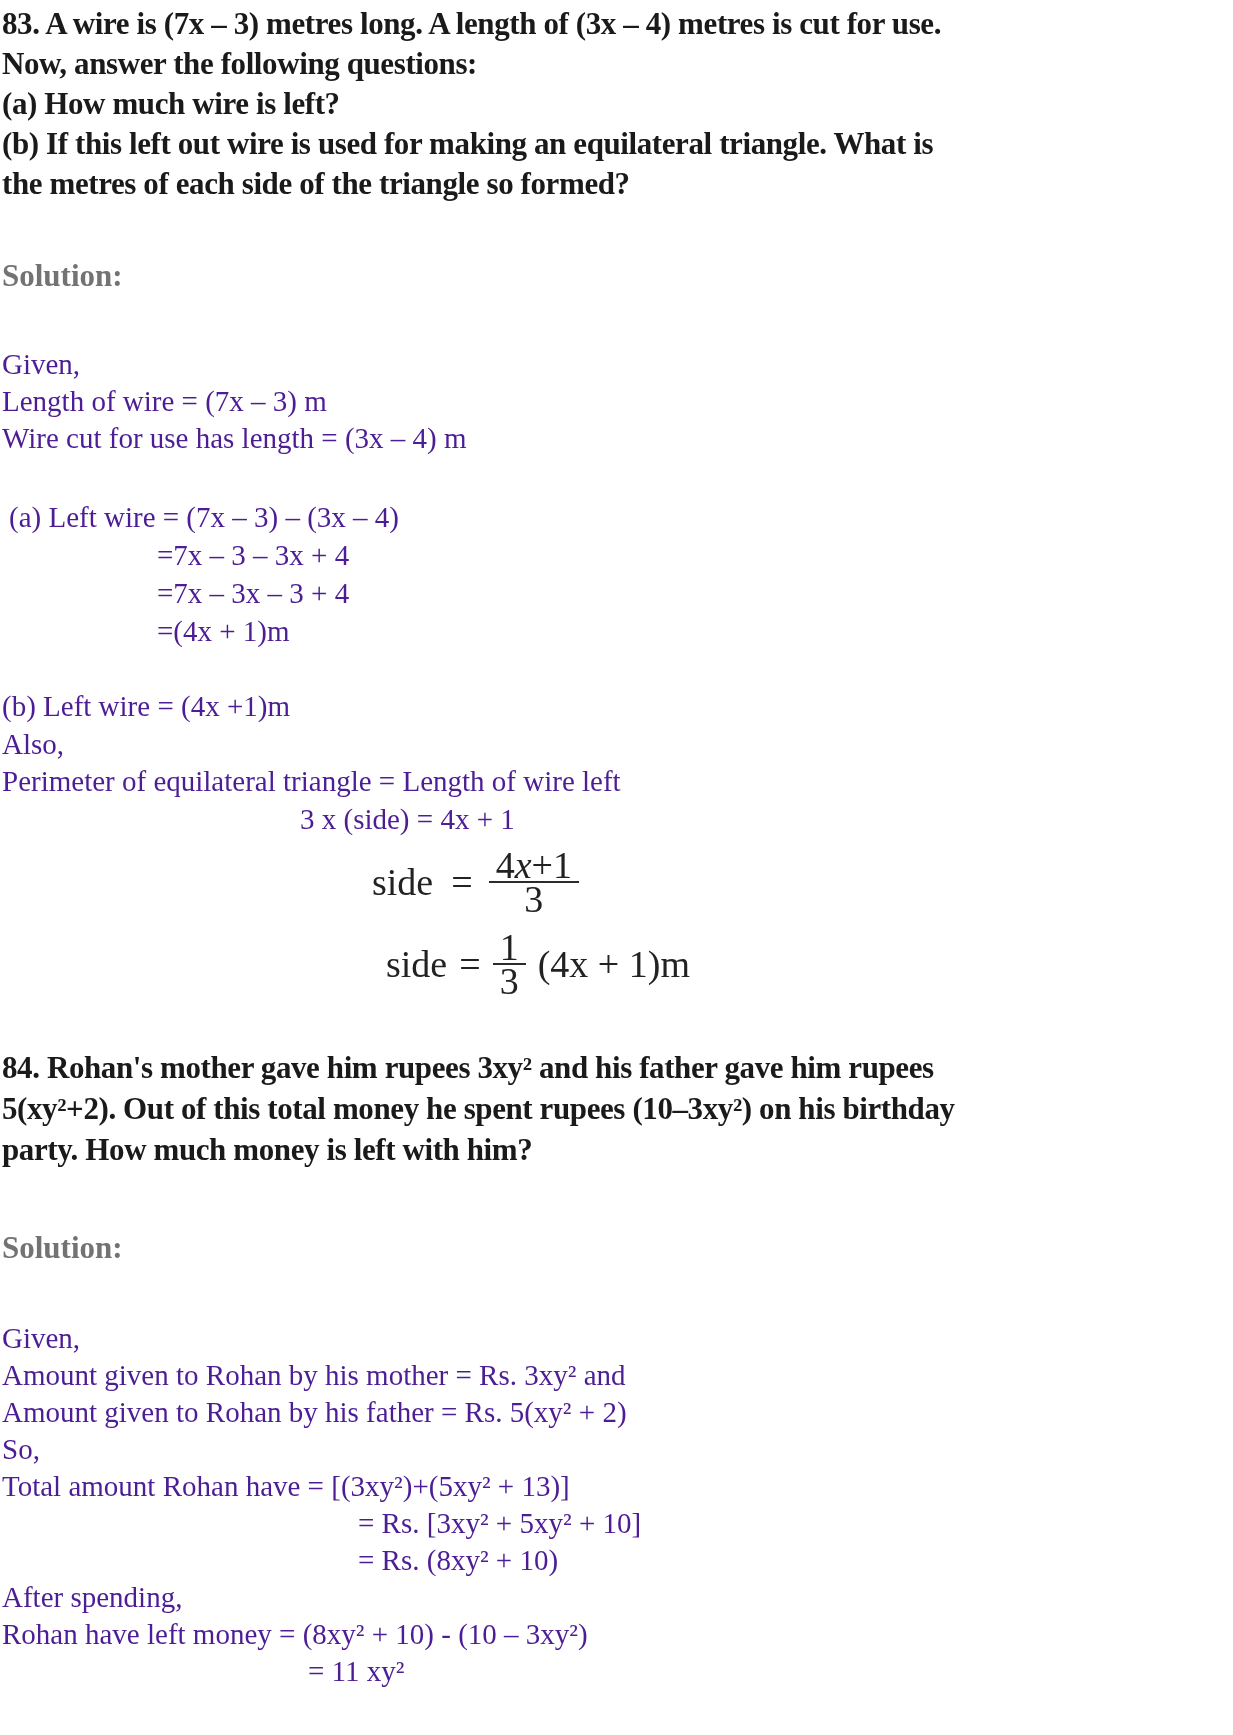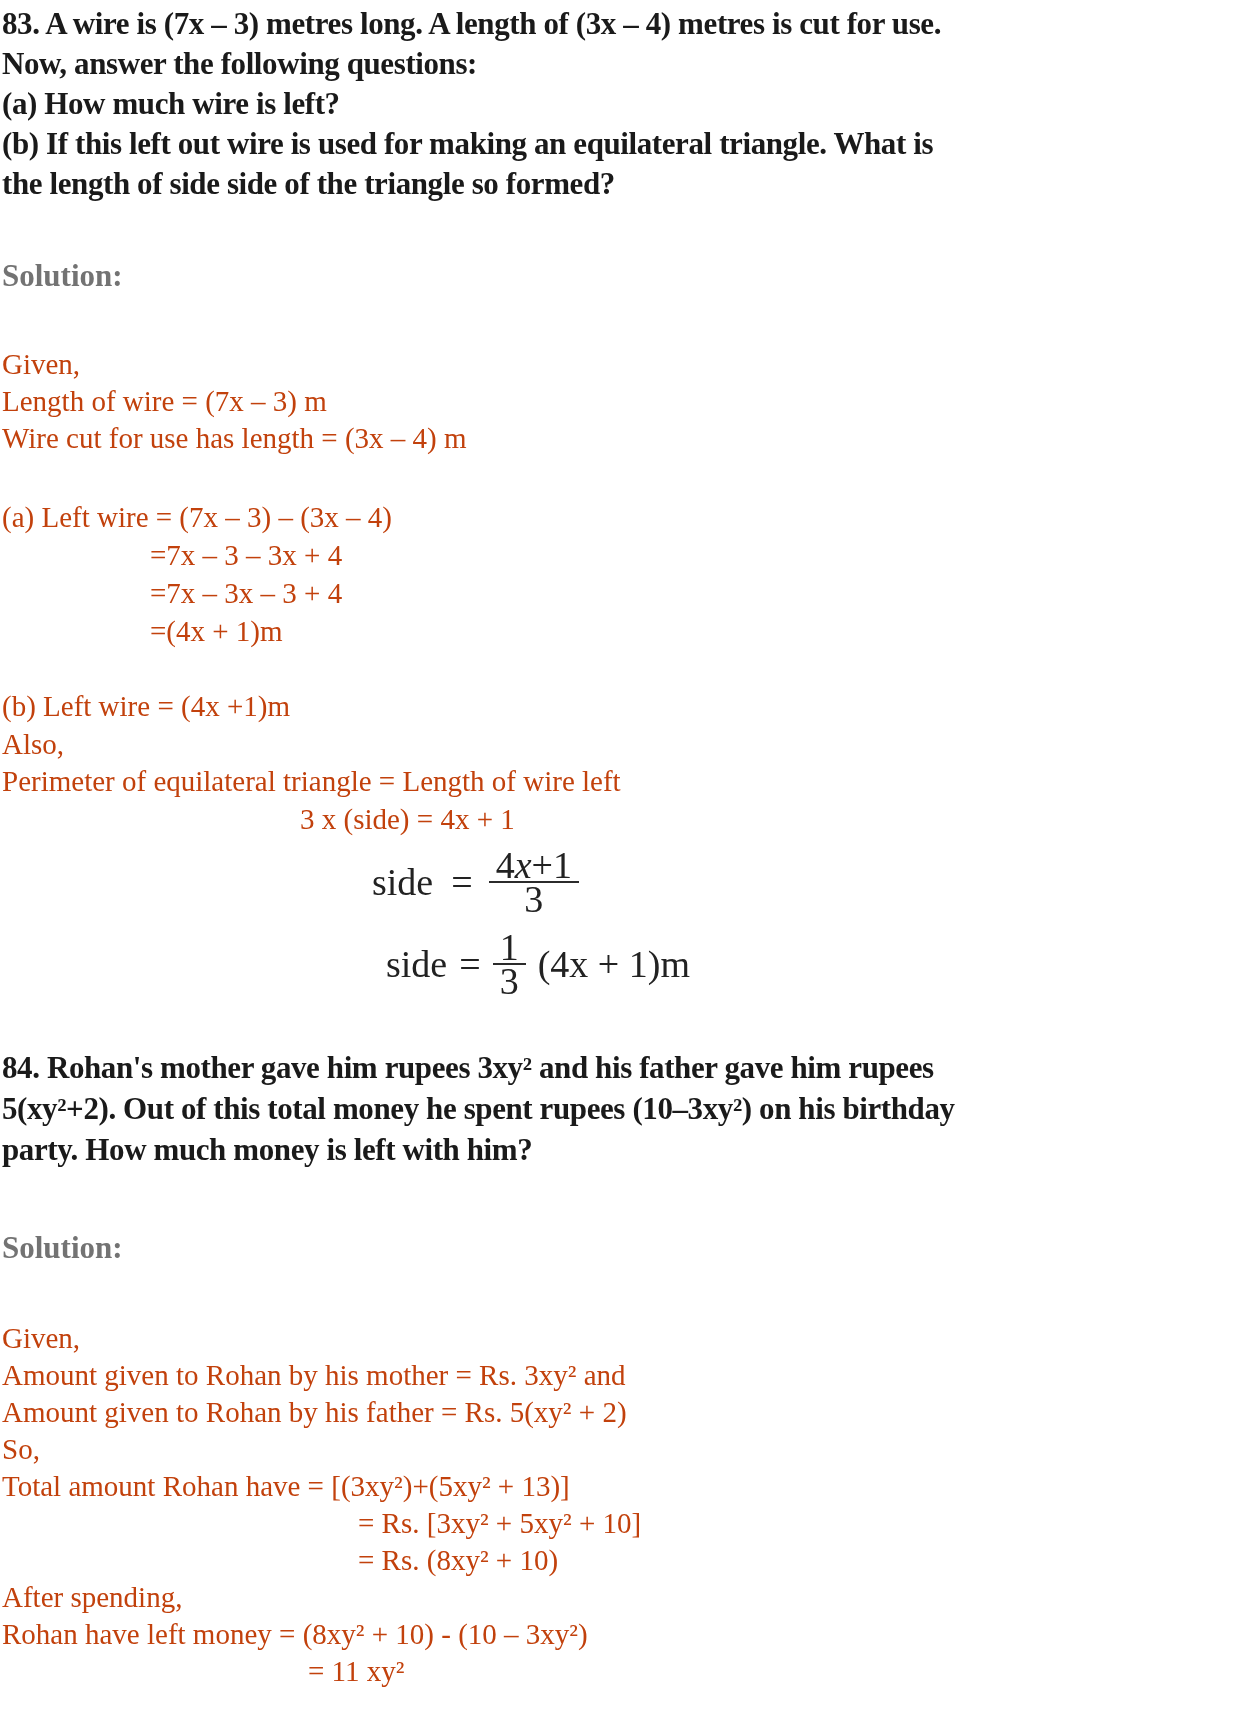--- a/index.html
+++ b/index.html
@@ -24,21 +24,21 @@
   .h84{line-height:41px;}
   .sol{
     font-weight:bold;
     font-size:31px;
     line-height:36px;
     color:#737373;
   }
   .body{
     font-size:29px;
     line-height:37px;
-    color:#c2410c;
+    color:#4c1d95;
     white-space:nowrap;
   }
   .ind-a{padding-left:148px;}
   .ind-side{padding-left:298px;}
   .ind-eq{padding-left:356px;}
   .ind-final{padding-left:306px;}
   .math-row{
     display:flex;
     align-items:center;
     font-size:38px;
@@ -60,32 +60,32 @@
 </head>
 <body>
 
 <div class="page">
 
   <div class="abs h" style="top:4px;left:2px;">
     <div>83. A wire is (7x – 3) metres long. A length of (3x – 4) metres is cut for use.</div>
     <div>Now, answer the following questions:</div>
     <div>(a) How much wire is left?</div>
     <div>(b) If this left out wire is used for making an equilateral triangle. What is</div>
-    <div>the length of side side of the triangle so formed?</div>
+    <div>the metres of each side of the triangle so formed?</div>
   </div>
 
   <div class="abs sol" style="top:258px;left:2px;">Solution:</div>
 
   <div class="abs body" style="top:346px;left:2px;">
     <div>Given,</div>
     <div>Length of wire = (7x – 3) m</div>
     <div>Wire cut for use has length = (3x – 4) m</div>
   </div>
 
-  <div class="abs body" style="top:498px;left:2px;line-height:38px;">
+  <div class="abs body" style="top:498px;left:9px;line-height:38px;">
     <div>(a) Left wire = (7x – 3) – (3x – 4)</div>
     <div class="ind-a">=7x – 3 – 3x + 4</div>
     <div class="ind-a">=7x – 3x – 3 + 4</div>
     <div class="ind-a">=(4x + 1)m</div>
   </div>
 
   <div class="abs body" style="top:688px;left:2px;line-height:37.5px;">
     <div>(b) Left wire = (4x +1)m</div>
     <div>Also,</div>
     <div>Perimeter of equilateral triangle = Length of wire left</div>

